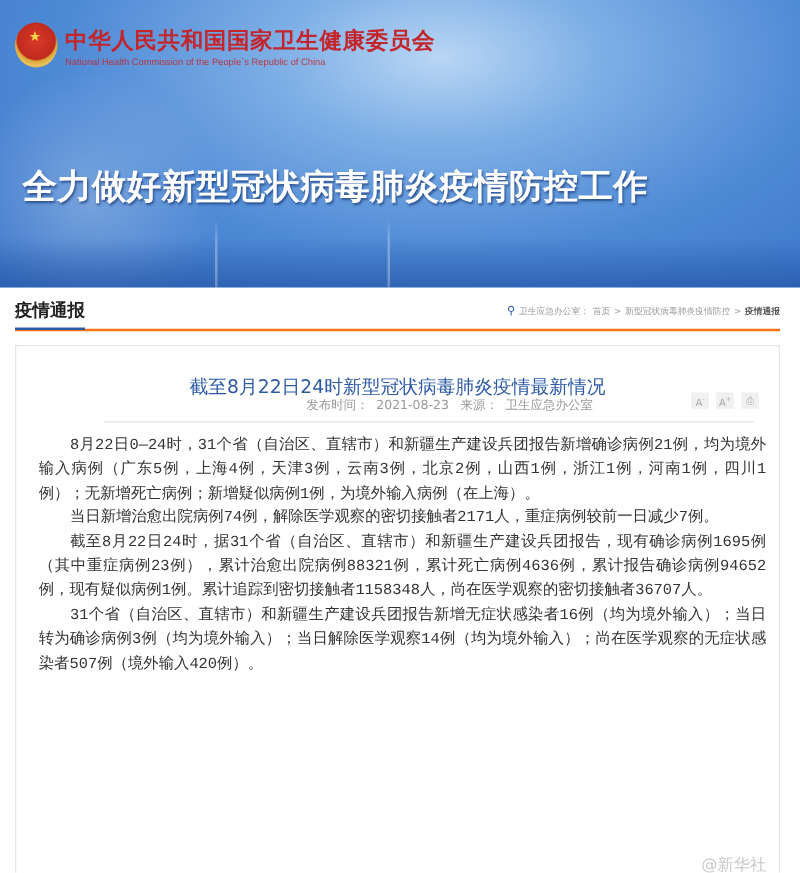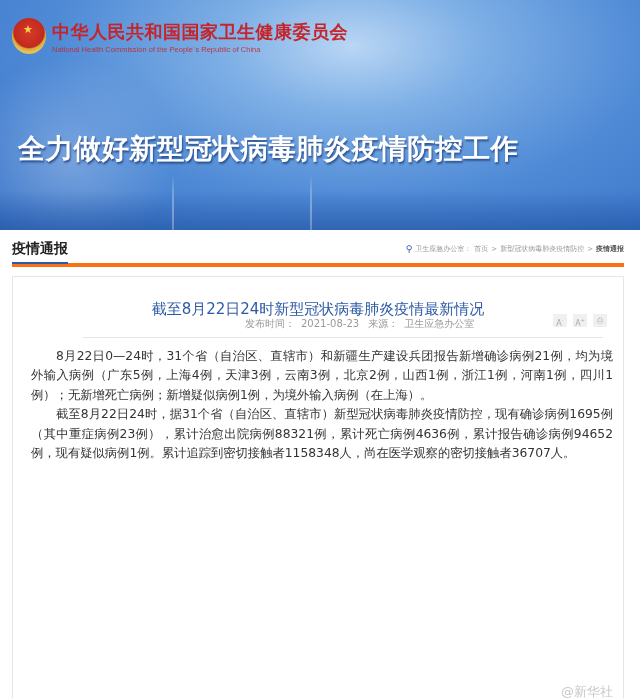--- a/index.html
+++ b/index.html
@@ -12,35 +12,35 @@
     background: linear-gradient(to bottom, rgba(40,90,170,0) 0%, rgba(30,80,160,0.6) 100%); }
   .emblem { position:absolute; left:12px; top:18px; width:34px; height:36px; border-radius:50%;
     background: radial-gradient(circle at 50% 40%, #d83a2a 0%, #c02a1e 55%, #d9a637 60%, #e9c25a 72%, #c79332 100%); }
   .emblem .star { position:absolute; left:11px; top:6px; color:#f5d34a; font-size:11px; line-height:11px; }
   .org-cn { position:absolute; left:52px; top:20px; color:#c4242a; font-size:18px; font-weight:bold; letter-spacing:0.5px; white-space:nowrap; }
   .org-en { position:absolute; left:52px; top:45px; color:#c4242a; font-size:7.5px; font-family:"Liberation Sans", sans-serif; white-space:nowrap; opacity:0.85; }
   .slogan { position:absolute; left:18px; top:92px; color:#fff; font-size:27.5px; font-weight:bold; white-space:nowrap; letter-spacing:0.3px;
     text-shadow: 1px 2px 2px rgba(20,50,110,0.7); margin-top: 39px; }
   .pylon { position:absolute; bottom:0; width:2px; height:55px; background:linear-gradient(to top, rgba(255,255,255,0.8), rgba(255,255,255,0)); }
 
-  .section-head { position:absolute; left:12px; top:238px; width:612px; height:25px; border-bottom:4px solid #f97316; }
+  .section-head { position:absolute; left:12px; top:238px; width:612px; height:25px; border-bottom:2px solid #f97316; }
   .section-title { position:absolute; left:0; top:2px; font-size:14px; font-weight:bold; color:#222; padding-bottom:4px; border-bottom:2px solid #2d5aa6; }
   .crumb { position:absolute; right:0; top:6px; font-size:7px; color:#999; white-space:nowrap; display:flex; align-items:center; gap:3px; }
   .crumb .pin { color:#2d5aa6; font-size:9px; }
   .crumb .current { color:#555; font-weight:bold; }
 
   .article { position:absolute; left:12px; top:276px; width:610px; height:430px; border:1px solid #e6e6e6; border-bottom:none; }
   .art-title { position:absolute; left:0; width:610px; top:10px; text-align:center; color:#2d5aa6; font-size:15px; white-space:nowrap;margin-top:13px; }
   .meta { position:absolute; left:232px; top:40px; font-size:10px; color:#999; white-space:nowrap; }
   .meta span { margin-right:6px; }
   .tools { position:absolute; right:16px; top:37px; display:flex; gap:6px; }
   .tool { width:14px; height:13px; background:#f0f0f0; color:#aaa; font-size:8px; line-height:13px; text-align:center; }
   .art-rule { position:absolute; left:70px; right:20px; top:60px; border-top:1px solid #e4e4e4; }
   .body { position:absolute; left:18px; top:70px; width:582px; font-size:12.3px; line-height:19.4px; color:#333; }
-  .body p { margin:0; text-indent:25px; text-align:justify; }
+  .body p { margin:0; text-indent:25px; text-align:justify;font-family:Liberation Mono, monospace; }
   .note { margin-top:2px; text-indent:25px; }
   .note sup, .body sup { font-size:8px; }
   .watermark { position:absolute; right:10px; bottom:6px; color:#c8c8c8; font-size:13px; white-space:nowrap; }
 </style>
 </head>
 <body>
 
 <div class="banner">
   <div class="emblem">
       <span class="star">★</span>
@@ -73,16 +73,18 @@
   </div>
   <div class="tools">
     <div class="tool"><span>A</span><sup style="font-size:5px">-</sup></div>
     <div class="tool"><span>A</span><sup style="font-size:5px">+</sup></div>
     <div class="tool"><span>⎙</span></div>
   </div>
   <div class="art-rule"></div>
 
   <div class="body">
     <p>8月22日0—24时，31个省（自治区、直辖市）和新疆生产建设兵团报告新增确诊病例21例，均为境外输入病例（广东5例，上海4例，天津3例，云南3例，北京2例，山西1例，浙江1例，河南1例，四川1例）；无新增死亡病例；新增疑似病例1例，为境外输入病例（在上海）。</p>
-    <p>截至8月22日24时，据31个省（自治区、直辖市）新型冠状病毒肺炎疫情防控，现有确诊病例1695例（其中重症病例23例），累计治愈出院病例88321例，累计死亡病例4636例，累计报告确诊病例94652例，现有疑似病例1例。累计追踪到密切接触者1158348人，尚在医学观察的密切接触者36707人。</p>
+    <p>当日新增治愈出院病例74例，解除医学观察的密切接触者2171人，重症病例较前一日减少7例。</p>
+    <p>截至8月22日24时，据31个省（自治区、直辖市）和新疆生产建设兵团报告，现有确诊病例1695例（其中重症病例23例），累计治愈出院病例88321例，累计死亡病例4636例，累计报告确诊病例94652例，现有疑似病例1例。累计追踪到密切接触者1158348人，尚在医学观察的密切接触者36707人。</p>
+    <p>31个省（自治区、直辖市）和新疆生产建设兵团报告新增无症状感染者16例（均为境外输入）；当日转为确诊病例3例（均为境外输入）；当日解除医学观察14例（均为境外输入）；尚在医学观察的无症状感染者507例（境外输入420例）。</p>
   </div>
   <div class="watermark">@新华社</div>
 </div>
 
 </body></html>

